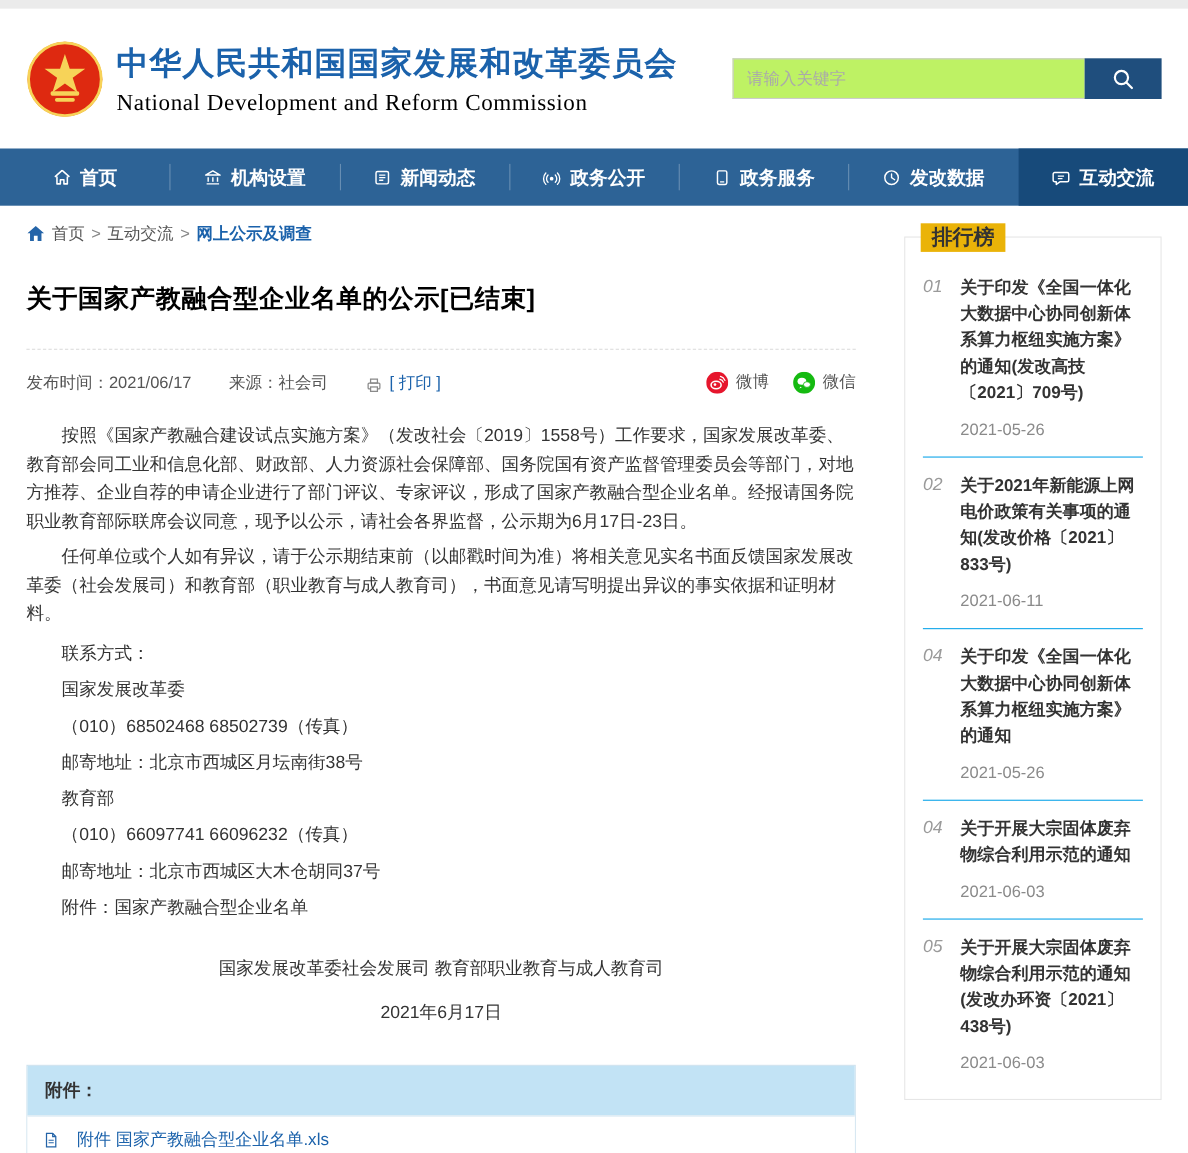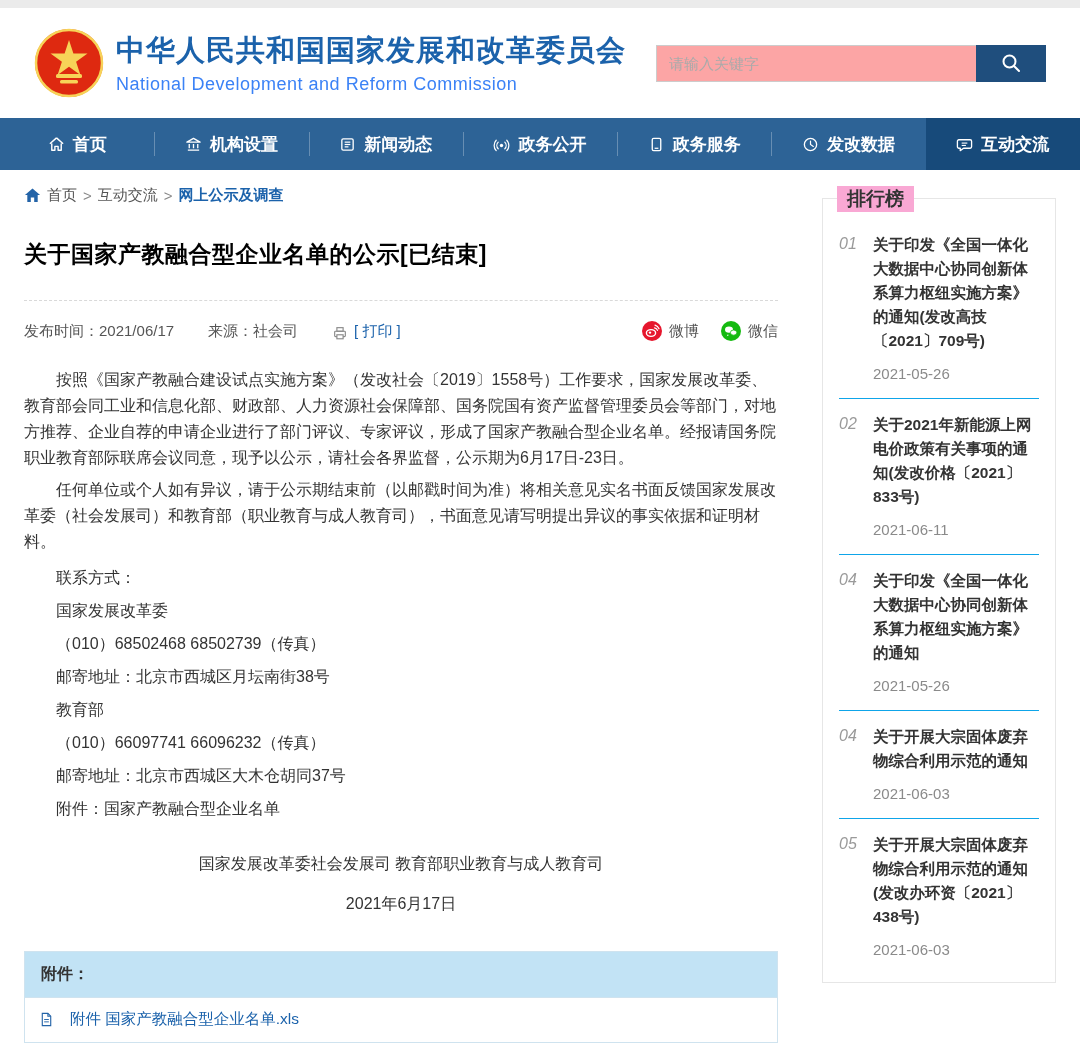--- a/index.html
+++ b/index.html
@@ -5,33 +5,33 @@
   * { margin:0; padding:0; box-sizing:border-box; }
   html,body { background:#fff; }
   body {
     width:1080px; min-height:1048px; margin:0 auto;
     font-family:"Liberation Sans","DejaVu Sans",sans-serif;
     color:#333;
   }
   .top-strip { height:8px; background:#ebebeb; }
 
   
-  .header { height:110px; background:#fff; display:flex; align-items:center; padding:0 34px; }
+  .header { height:127px; background:#fff; display:flex; align-items:center; padding:0 24px; }
   .brand { display:flex; align-items:center; }
   .emblem { width:70px; height:70px; flex:0 0 auto; }
   .brand-text { margin-left:12px; }
   .brand-zh { font-size:29px; font-weight:bold; color:#1b62ab; letter-spacing:1px; }
-  .brand-en { font-size:18px; color:#3b82f6; margin-top:3px; letter-spacing:0.5px; }
+  .brand-en { font-size:21px; color:#000000; margin-top:3px; letter-spacing:0.5px;font-family:Liberation Serif, serif; }
   .header-right { margin-left:auto; width:390px; }
   .hot-row { font-size:15px; color:#333; margin-bottom:10px; }
   .hot-row a { color:#333; text-decoration:none; margin-right:16px; cursor:pointer; }
   .search-bar { display:flex; height:37px; }
   .search-input {
     flex:1; border:1px solid #ccc; border-right:none; padding:0 12px;
-    font-size:15px; color:#333; outline:none; background:#fca5a5;
+    font-size:15px; color:#333; outline:none; background:#bef264;
   }
   .search-input::placeholder { color:#aaa; }
   .search-btn {
     width:70px; background:#1f4e7d; border:none; cursor:pointer;
     display:flex; align-items:center; justify-content:center;
   }
 
   
   .nav { height:52px; background:#2d6396; display:flex; }
   .nav-item {
@@ -58,38 +58,38 @@
   .breadcrumb .crumb-last { color:#1b62ab; font-weight:bold; }
   .crumb-sep { color:#888; }
 
   
   .article-title { margin-top:34px; font-size:23px; font-weight:bold; color:#000000; letter-spacing:0.5px; }
   .meta-divider { border:none; border-top:1px dashed #d9d9d9; margin-top:30px; }
   .meta-row { display:flex; align-items:center; margin-top:20px; font-size:15px; color:#555; }
   .meta-item { margin-right:34px; }
   .print-link { color:#1b62ab; text-decoration:none; display:inline-flex; align-items:flex-end; gap:6px; cursor:pointer; }
   .share { margin-left:auto; display:flex; align-items:center; gap:22px; }
-  .share-link { display:inline-flex; align-items:flex-end; gap:7px; color:#555; text-decoration:none; cursor:pointer; }
+  .share-link { display:inline-flex; align-items:flex-start; gap:7px; color:#555; text-decoration:none; cursor:pointer; }
 
   .article-body { margin-top:26px; font-size:16px; line-height:26px; color:#333; }
   .article-body p.indent { text-indent:2em; margin-bottom:6px; }
   .contact-line { text-indent:2em; line-height:33px; }
   .sig-line { text-align:center; margin-top:26px; font-size:16px; color:#333; }
   .date-line { text-align:center; margin-top:14px; font-size:16px; color:#333; }
 
   
   .attach-box { margin-top:34px; border:1px solid #cfe3ef; }
   .attach-head { background:#c2e3f5; padding:12px 16px; font-size:16px; font-weight:bold; color:#333; }
   .attach-row { background:#fff; padding:11px 14px; border-top:1px solid #cfe3ef; }
   .attach-link { color:#1b62ab; font-size:15.5px; text-decoration:none; display:inline-flex; align-items:center; gap:16px; cursor:pointer; }
 
   
   .sidebar { position:relative; border:1px solid #e6e6e6; margin-top:28px; padding:20px 16px 8px; }
   .sidebar-title {
-    position:absolute; top:-13px; left:14px; background:#f9a8d4; padding:0 10px;
+    position:absolute; top:-13px; left:14px; background:#eab308; padding:0 10px;
     font-size:19px; font-weight:bold; color:#333;
   }
   .rank-item { display:flex; padding:14px 0 16px; }
   .rank-item + .rank-item { border-top:1px solid #0ea5e9; }
   .rank-num { font-size:16px; color:#9a9a9a; font-style:italic; width:34px; flex:0 0 auto; padding-top:2px; }
   .rank-body { flex:1; }
   .rank-title { font-size:15.5px; font-weight:bold; color:#333; line-height:24px; text-decoration:none; display:block; cursor:pointer; }
   .rank-date { margin-top:12px; font-size:15px; color:#8a8a8a; }
 
   svg { display:block; }

